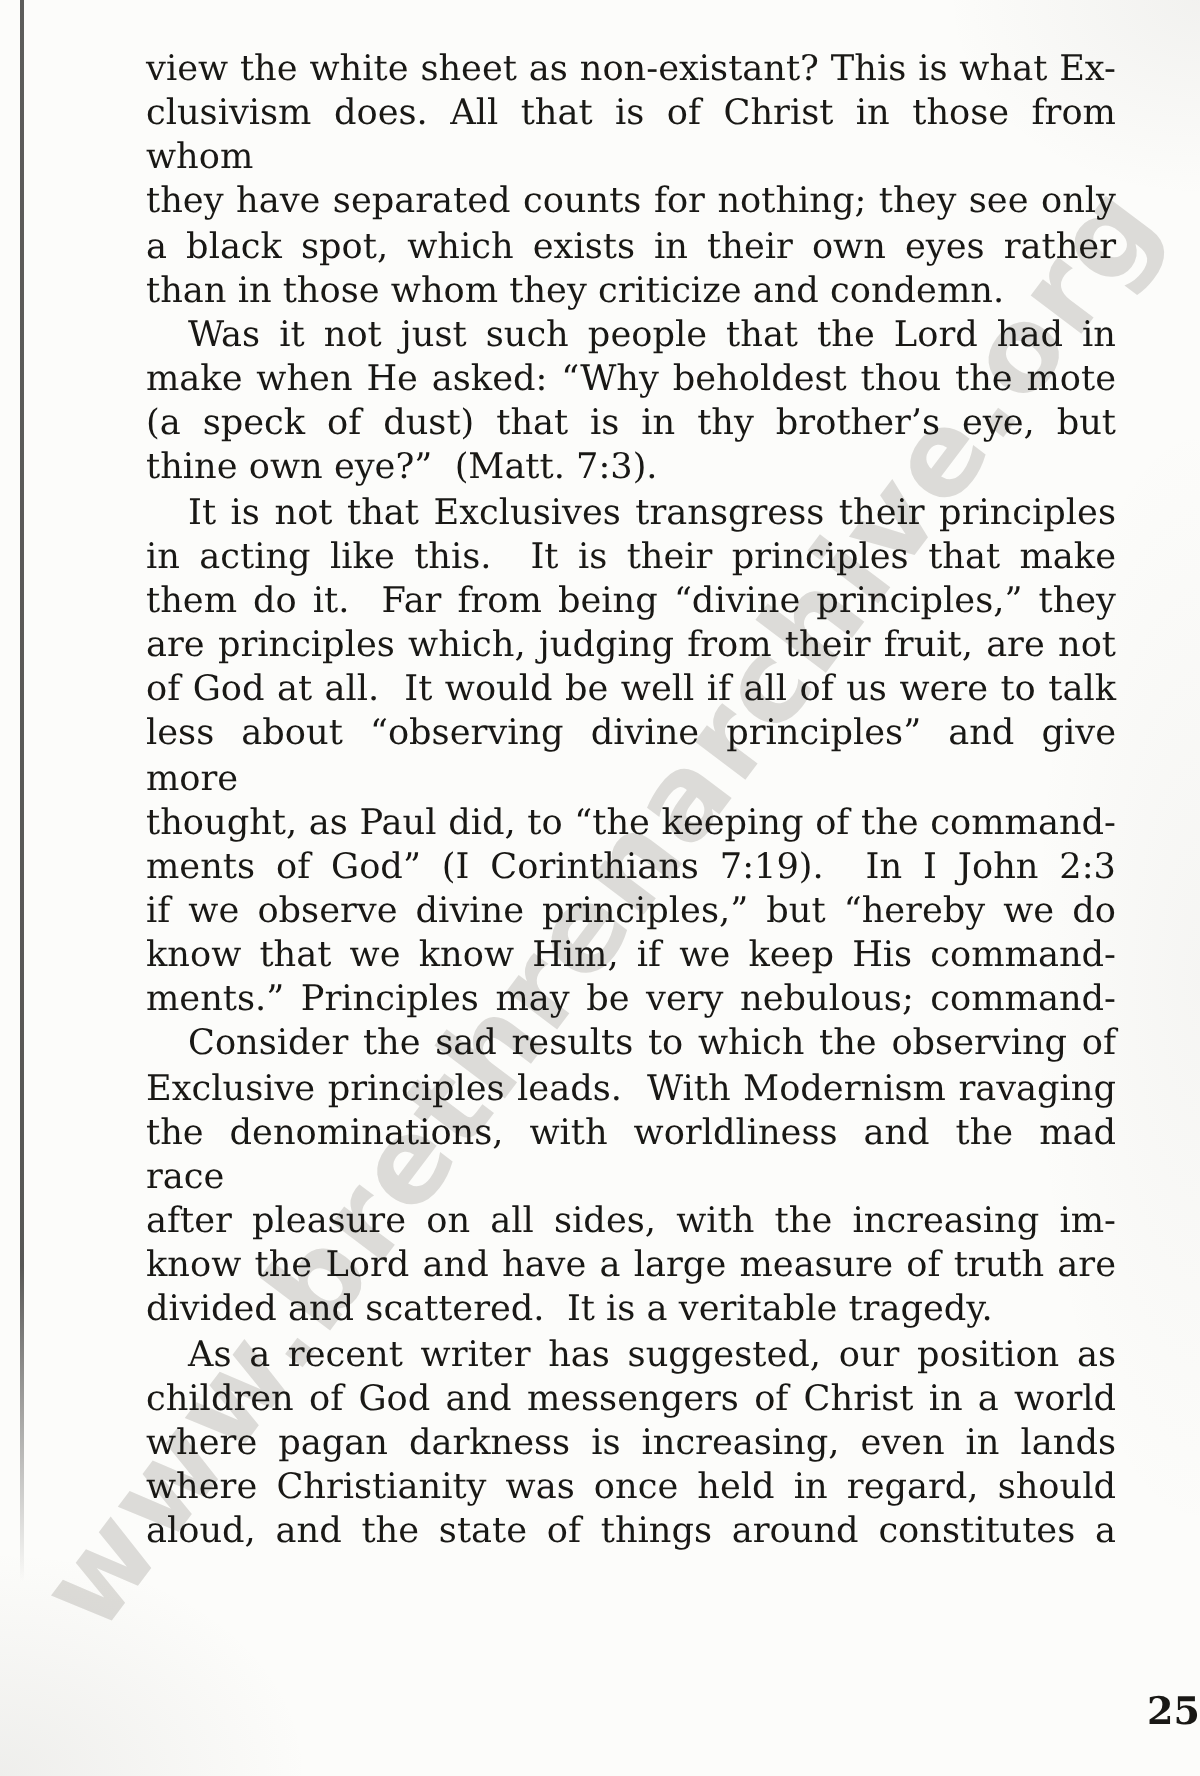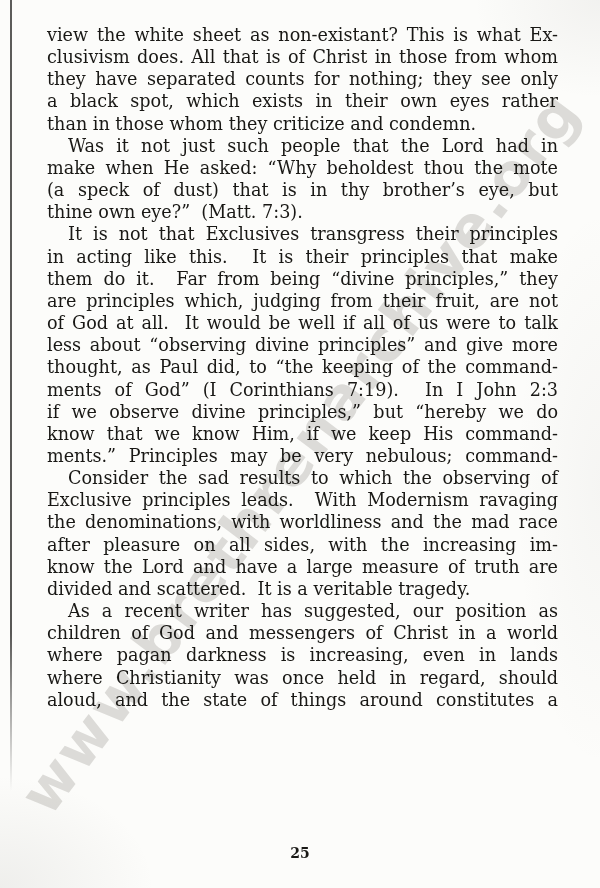--- a/index.html
+++ b/index.html
@@ -55,36 +55,37 @@
     top: 24px;
     width: 511px;
     z-index: 2;
     color: #191815;
     font-size: 17.6px;
     line-height: 22.15px;
   }
   .line {
     text-align: justify;
     text-align-last: justify;
+    margin-left: 26px;
   }
   .line.last {
     text-align-last: left;
   }
   .para.indent .line:first-child {
     text-indent: 21px;
   }
   .page-number {
     position: absolute;
     top: 845px;
     left: 0;
     width: 100%;
-    text-align: center;
+    text-align: right;
     z-index: 2;
     color: #191815;
-    font-size: 14px;
+    font-size: 19px;
     font-weight: bold;
   }
 </style>
 </head>
 <body>
 
 <div class="page">
   <div class="edge-line"></div>
   <div class="watermark">www.brethrenarchive.org</div>
   <div class="text-block">

